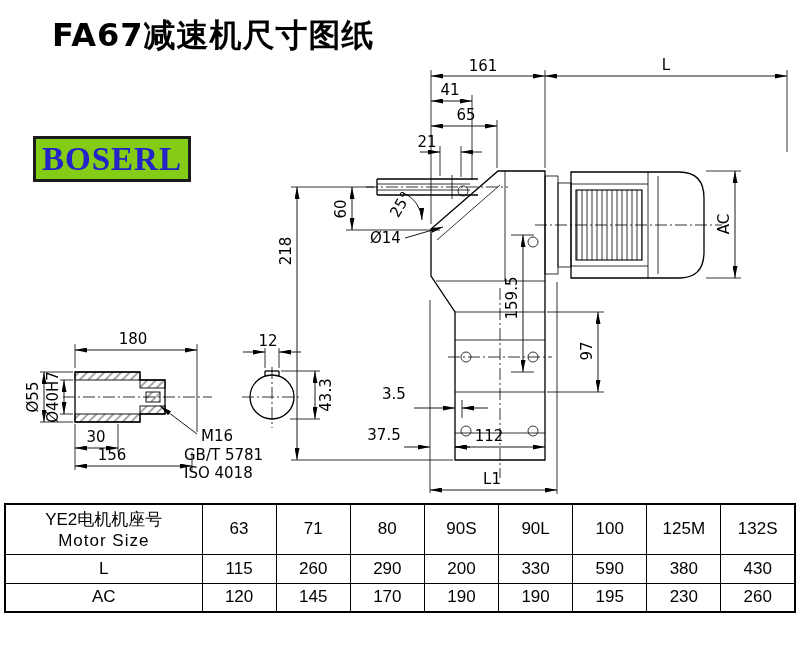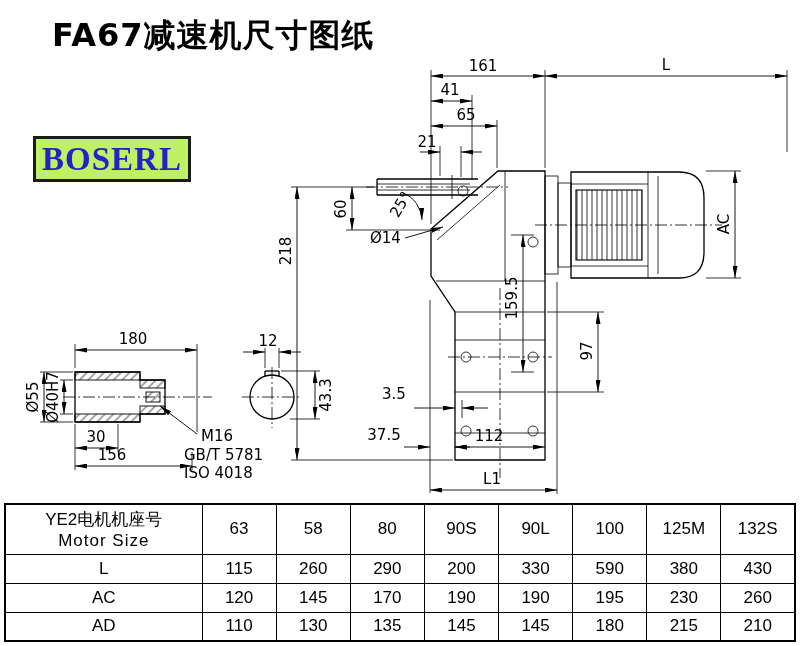--- a/index.html
+++ b/index.html
@@ -2,21 +2,21 @@
 <html><head>
 <meta charset="utf-8">
 <style>
   *{margin:0;padding:0;box-sizing:border-box}
   html,body{background:#ffffff}
   .page{position:relative;width:800px;height:646px;background:#fff;color:#000;
         font-family:"Liberation Sans",sans-serif;overflow:hidden}
   .title{position:absolute;left:52px;top:14px;font-size:32px;font-weight:bold;
          letter-spacing:1px;font-family:"DejaVu Sans",sans-serif}
   .logo{position:absolute;left:33px;top:136px;width:158px;height:46px;
-        border:3px solid #1b1b1b;background:#bef264;display:flex;align-items:center;justify-content:center}
+        border:3px solid #1b1b1b;background:#84cc16;display:flex;align-items:center;justify-content:center}
   .logo span{font-family:"Liberation Serif",serif;font-size:33px;font-weight:700;
         color:#2323c8;letter-spacing:1px;line-height:1}
   svg.draw{position:absolute;left:0;top:0}
   svg.draw text{font-family:"DejaVu Sans",sans-serif;font-size:15px;fill:#000}
   .ln{stroke:#000;stroke-width:1.3;fill:none}
   .tn{stroke:#000;stroke-width:0.8;fill:none}
   .dim{stroke:#000;stroke-width:0.9;fill:none}
   .cl{stroke:#000;stroke-width:0.8;fill:none;stroke-dasharray:12 3 2 3}
   .hat{fill:url(#hatch);stroke:#000;stroke-width:0.9}
   .fin{fill:url(#fins);stroke:#000;stroke-width:1.1}
@@ -237,21 +237,21 @@
         <col>
         <col>
     </colgroup>
     <tbody>
         <tr class="hdr">
       <td>
         <div>YE2电机机座号</div>
         <div class="en">Motor Size</div>
       </td>
       <td>63</td>
-      <td>58</td>
+      <td>71</td>
       <td>80</td>
       <td>90S</td>
       <td>90L</td>
       <td>100</td>
       <td>125M</td>
       <td>132S</td>
     </tr>
     <tr>
       <td>L</td>
       <td>115</td>
@@ -267,27 +267,16 @@
       <td>AC</td>
       <td>120</td>
       <td>145</td>
       <td>170</td>
       <td>190</td>
       <td>190</td>
       <td>195</td>
       <td>230</td>
       <td>260</td>
     </tr>
-    <tr>
-      <td>AD</td>
-      <td>110</td>
-      <td>130</td>
-      <td>135</td>
-      <td>145</td>
-      <td>145</td>
-      <td>180</td>
-      <td>215</td>
-      <td>210</td>
-    </tr>
   </tbody>
     </table>
 
 </div>
 
 </body></html>

